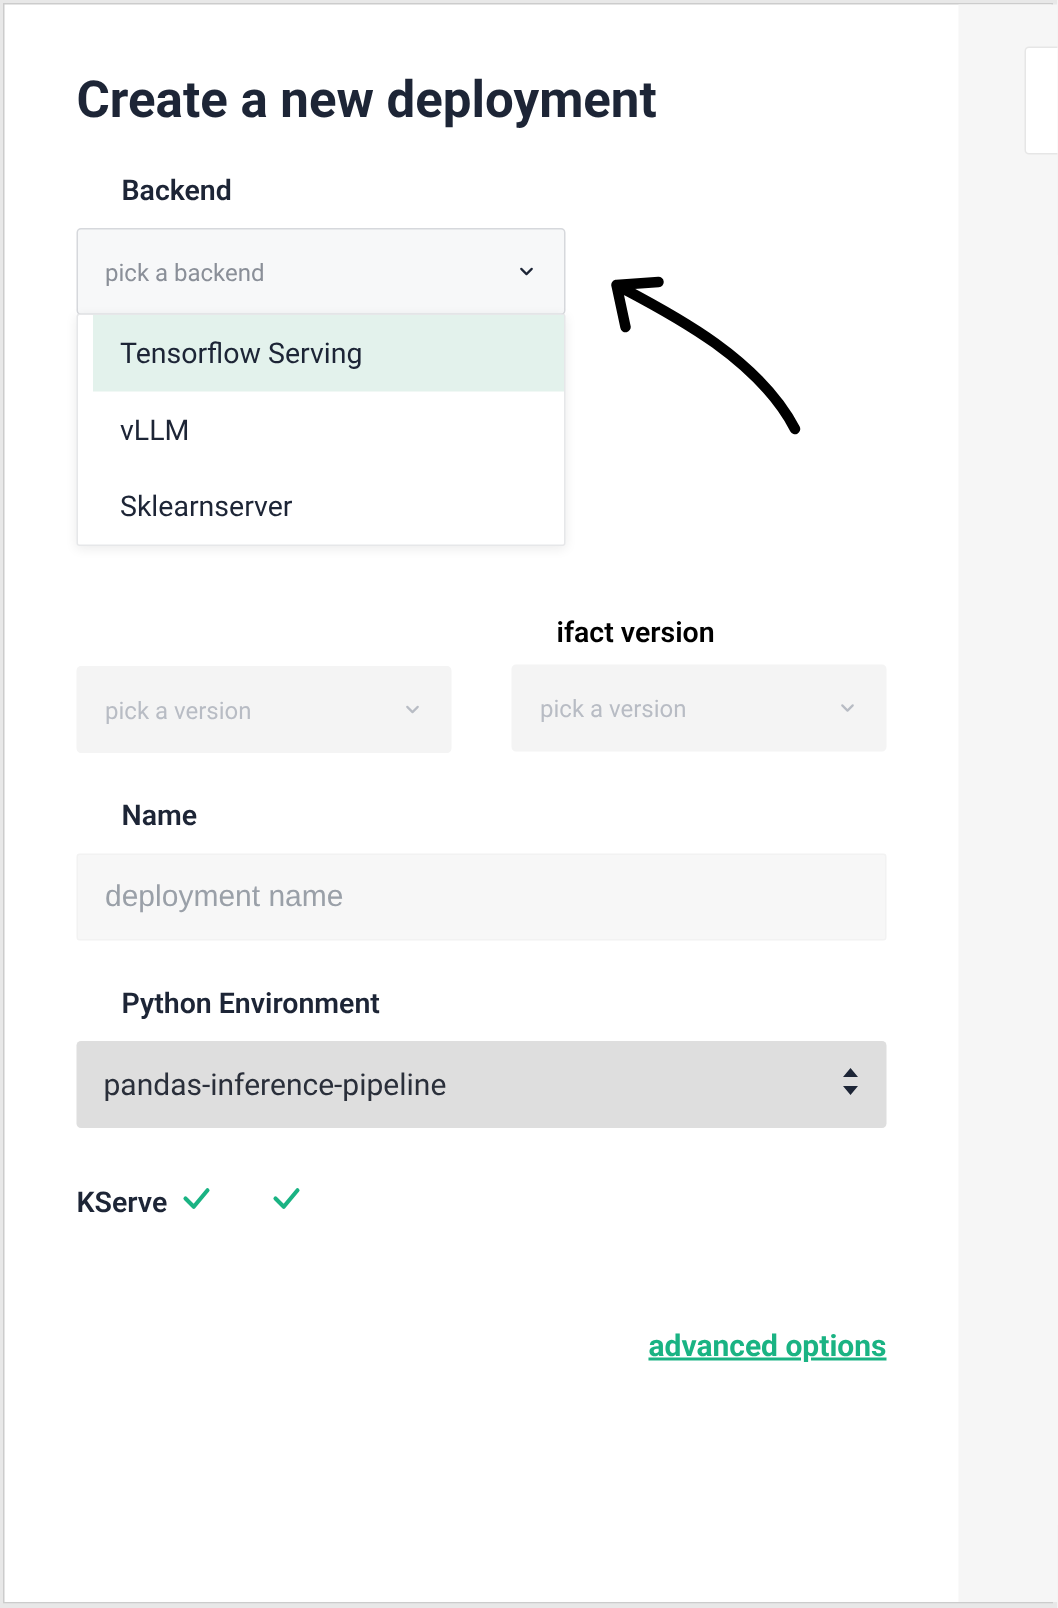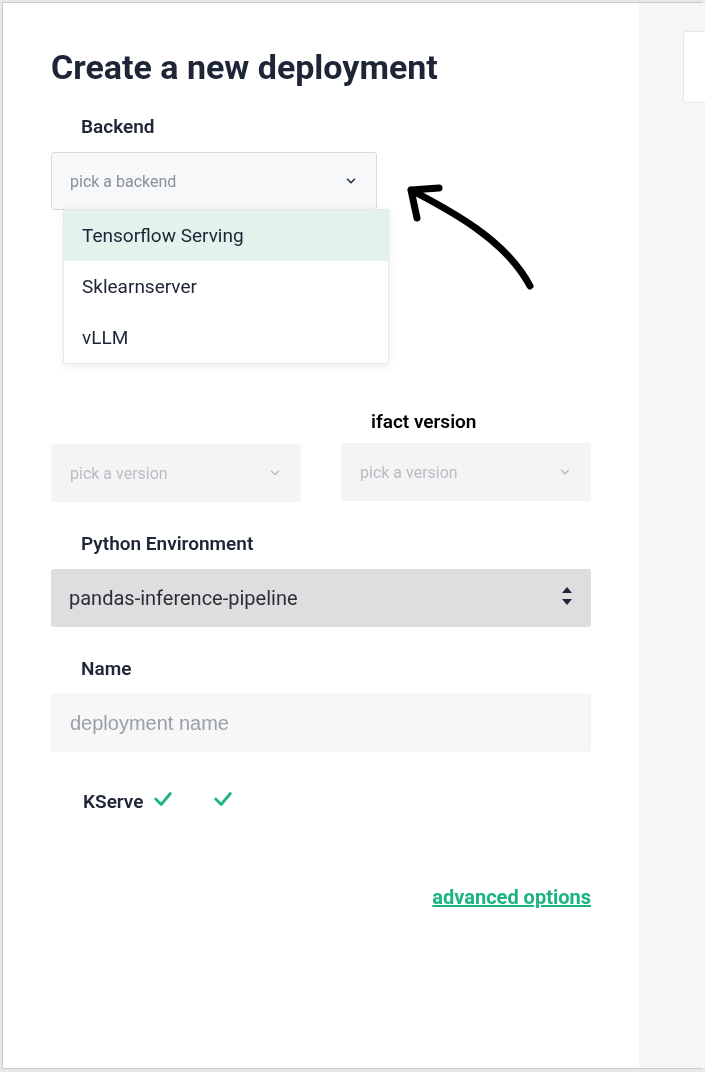--- a/index.html
+++ b/index.html
@@ -72,27 +72,28 @@
       color: #b8bcc4;
     }
     .chevron-down {
       width: 14px; height: 14px;
     }
     .chevron-down svg { display:block; }
     .chevron-down.muted svg path { stroke:#b8bcc4; }
     .dropdown {
       position: absolute;
       top: 206px;
-      left: 60px;
+      left: 48px;
       width: 326px;
       background: #fff;
       border: 1px solid #e6e7e9;
       box-shadow: 0 2px 8px rgba(0,0,0,0.08);
       border-radius: 2px;
       z-index: 10;
+      padding-left: 10px;
     }
     .dropdown-item {
       padding: 14px 18px;
       font-size: 19px;
       color: #1d2536;
       cursor: pointer;
     }
     .dropdown-item.highlighted {
       background: #e3f2ec;
     }
@@ -128,21 +129,20 @@
     .env-select .value {
       font-size: 20px;
       color: #2a2f3a;
     }
     .sort-icon { width: 12px; }
     .toggles {
       display: flex;
       gap: 38px;
       margin-top: 36px;
       align-items: center;
-      margin-left: 32px;
     }
     .toggle {
       display: flex;
       align-items: center;
       gap: 8px;
       font-size: 19px;
       font-weight: 600;
       color: #1d2536;
     }
     .check { color: #1ab383; }
@@ -209,22 +209,22 @@
         <span class="chevron-down">
           <svg width="14" height="14" viewBox="0 0 24 24" fill="none">
               <path d="M6 9l6 6 6-6" stroke="#1d2536" stroke-width="2.5" stroke-linecap="round" stroke-linejoin="round"></path>
             </svg>
         </span>
       </div>
     </div>
 
     <div class="dropdown">
       <div class="dropdown-item highlighted">Tensorflow Serving</div>
+      <div class="dropdown-item">vLLM</div>
       <div class="dropdown-item">Sklearnserver</div>
-      <div class="dropdown-item">vLLM</div>
     </div>
 
     <div class="arrow-annotation">
       <svg width="150" height="120" viewBox="0 0 150 120" fill="none">
         <path d="M 16 12 L 44 10 M 16 12 L 22 40 M 16 12 C 50 30, 110 60, 135 108" stroke="#000" stroke-width="7" stroke-linecap="round" stroke-linejoin="round" fill="none"></path>
       </svg>
     </div>
 
     <div style="height:170px"></div>
 
@@ -247,36 +247,36 @@
           <span class="chevron-down muted">
             <svg width="14" height="14" viewBox="0 0 24 24" fill="none">
                 <path d="M6 9l6 6 6-6" stroke="#b8bcc4" stroke-width="2.5" stroke-linecap="round" stroke-linejoin="round"></path>
               </svg>
           </span>
         </div>
       </div>
     </div>
 
     <div class="section">
+      <div class="field-label">Name</div>
+      <input class="text-input" type="text" placeholder="deployment name" style="">
+    </div>
+
+    <div class="section">
       <div class="field-label">Python Environment</div>
       <div class="env-select">
         <span class="value">pandas-inference-pipeline</span>
         <span class="sort-icon">
           <svg width="12" height="18" viewBox="0 0 12 18" fill="#1d2536">
               <path d="M6 0 L11 6 L1 6 Z M6 18 L1 12 L11 12 Z"></path>
             </svg>
         </span>
       </div>
     </div>
 
-    <div class="section">
-      <div class="field-label">Name</div>
-      <input class="text-input" type="text" placeholder="deployment name" style="">
-    </div>
-
     <div class="toggles">
       <div class="toggle">
         <span>KServe</span>
         <span class="check">
           <svg width="22" height="22" viewBox="0 0 24 24" fill="none">
               <path d="M4 12 L10 18 L20 6" stroke="#1ab383" stroke-width="3" stroke-linecap="round" stroke-linejoin="round"></path>
             </svg>
         </span>
       </div>
       <div class="toggle">

